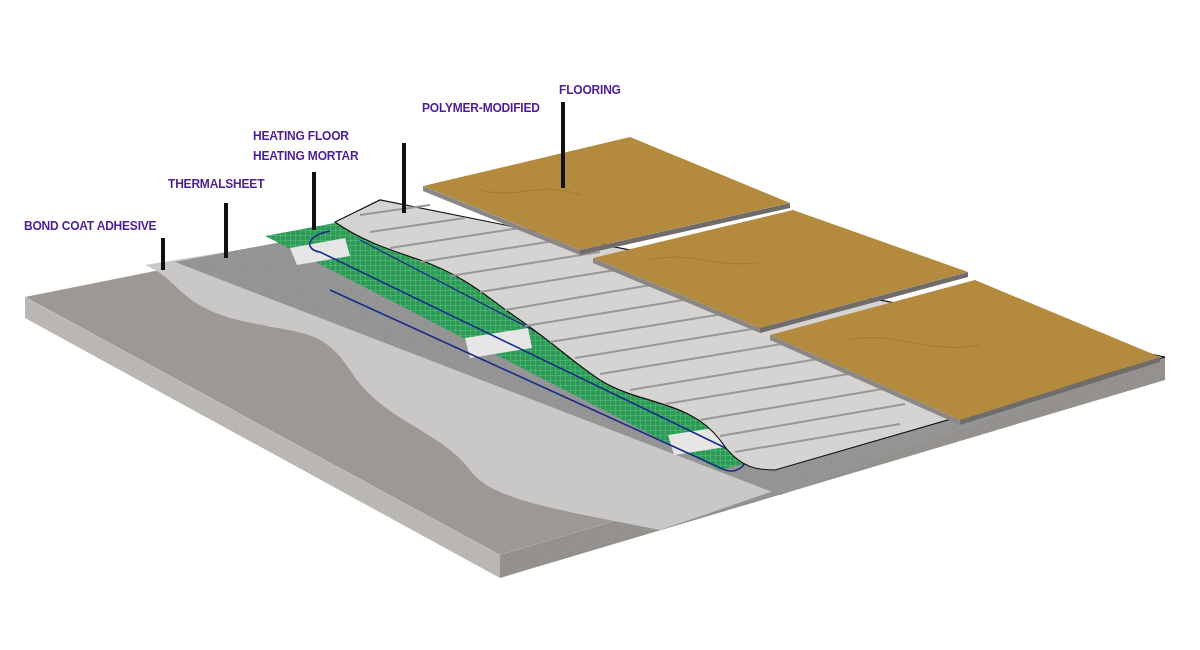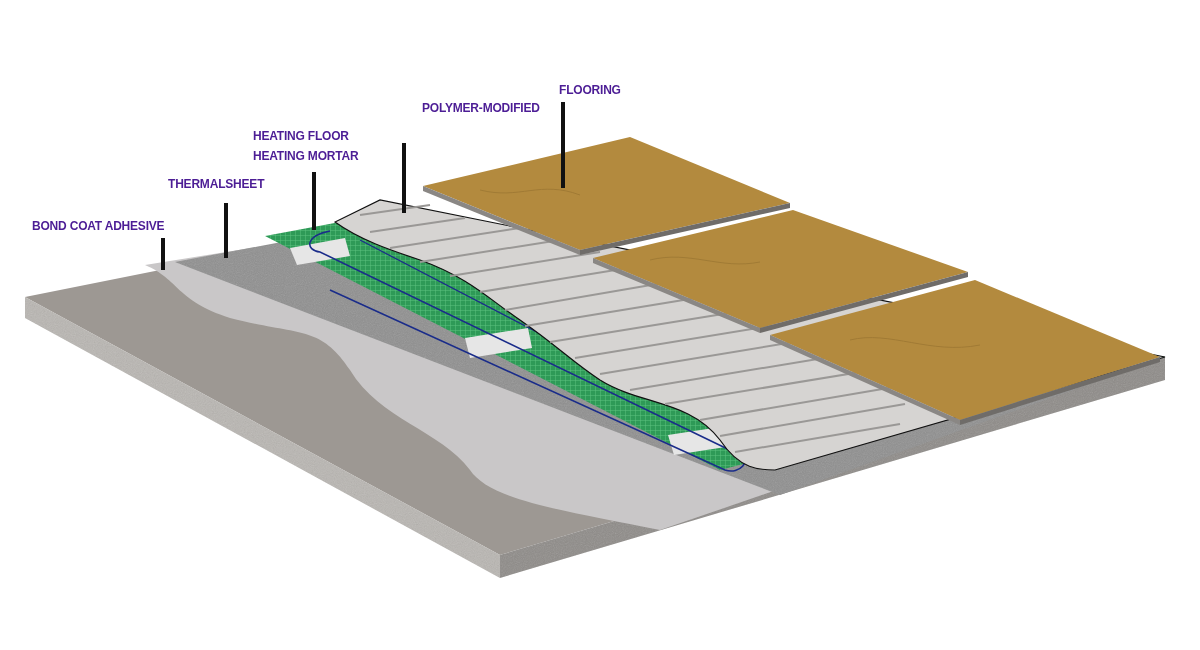--- a/index.html
+++ b/index.html
@@ -95,21 +95,21 @@
         <polygon points="960,420 1160,357 1160,362 960,425" fill="#6f6c69"></polygon>
       </g>
       <g stroke="#8e6b2c" stroke-width="1" fill="none" opacity="0.5">
         <path d="M480,190 C520,200 540,180 580,195"></path>
         <path d="M650,260 C690,250 720,270 760,262"></path>
         <path d="M850,340 C890,330 930,355 980,345"></path>
       </g>
     </g>
   </svg>
 
-  <div class="label" style="left:32px;top:216px;">
+  <div class="label" style="left:24px;top:216px;">
     <span>BOND COAT ADHESIVE</span>
   </div>
   <div class="leader" style="left:161px;top:238px;height:32px;"></div>
 
   <div class="label" style="left:148px;top:174px;margin-left:20px;">
     <span>THERMALSHEET</span>
   </div>
   <div class="leader" style="left:224px;top:203px;height:55px;"></div>
 
   <div class="label" style="left:253px;top:126px;">

